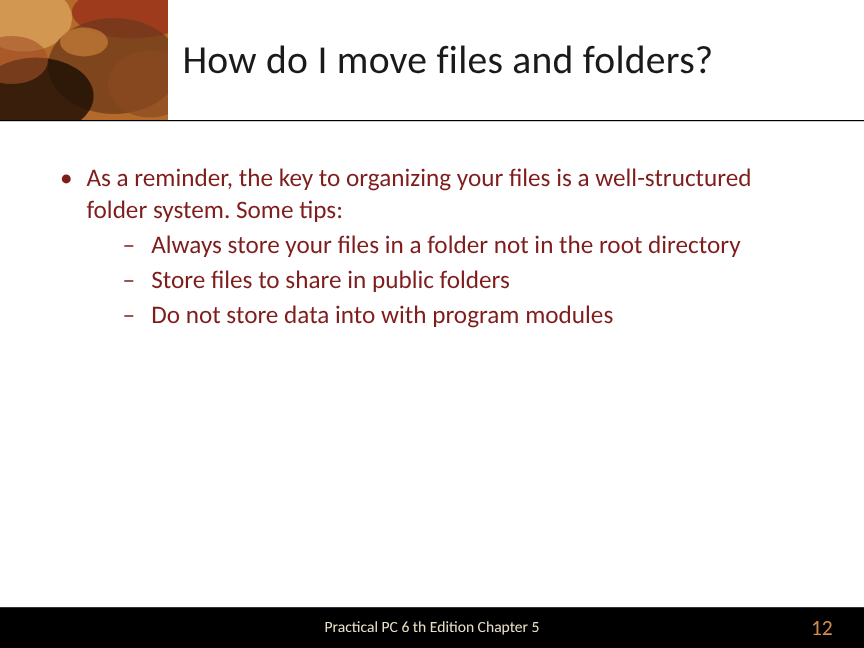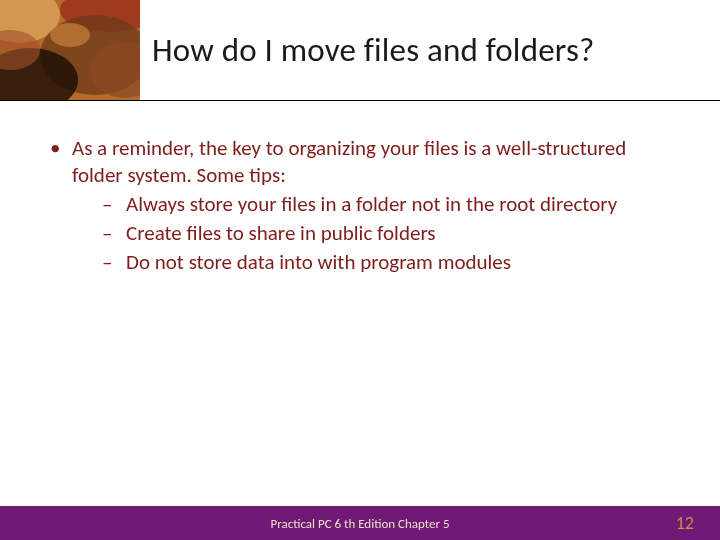--- a/index.html
+++ b/index.html
@@ -84,21 +84,21 @@
     left: 0;
     top: 0;
     font-size: 21px;
   }
   .footer {
     position: absolute;
     left: 0;
     bottom: 0;
     width: 720px;
     height: 34px;
-    background: #701a75;
+    background: #000000;
     display: flex;
     align-items: center;
     justify-content: center;
   }
   .footer-text {
     color: #e9dfc8;
     font-size: 13px;
   }
   .page-number {
     position: absolute;
@@ -130,21 +130,21 @@
   </div>
 
   <div class="title-underline"></div>
 
   <div class="content">
     <ul class="level1">
       <li>
         <span>As a reminder, the key to organizing your files is a well-structured folder system. Some tips:</span>
         <ul class="level2">
           <li><span>Always store your files in a folder not in the root directory</span></li>
-          <li><span>Create files to share in public folders</span></li>
+          <li><span>Store files to share in public folders</span></li>
           <li><span>Do not store data into with program modules</span></li>
         </ul>
       </li>
     </ul>
   </div>
 
   <div class="footer">
     <span class="footer-text">Practical PC 6 th Edition Chapter 5</span>
     <span class="page-number">12</span>
   </div>

